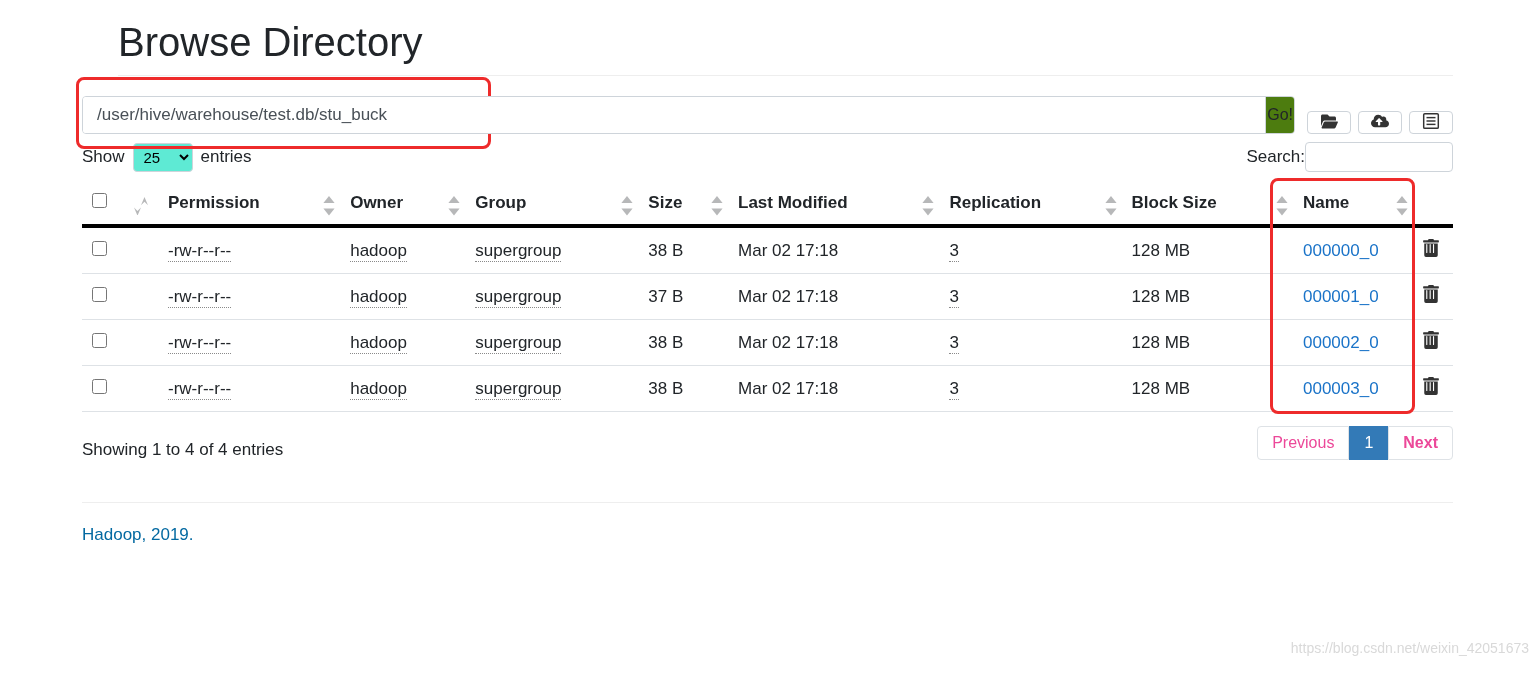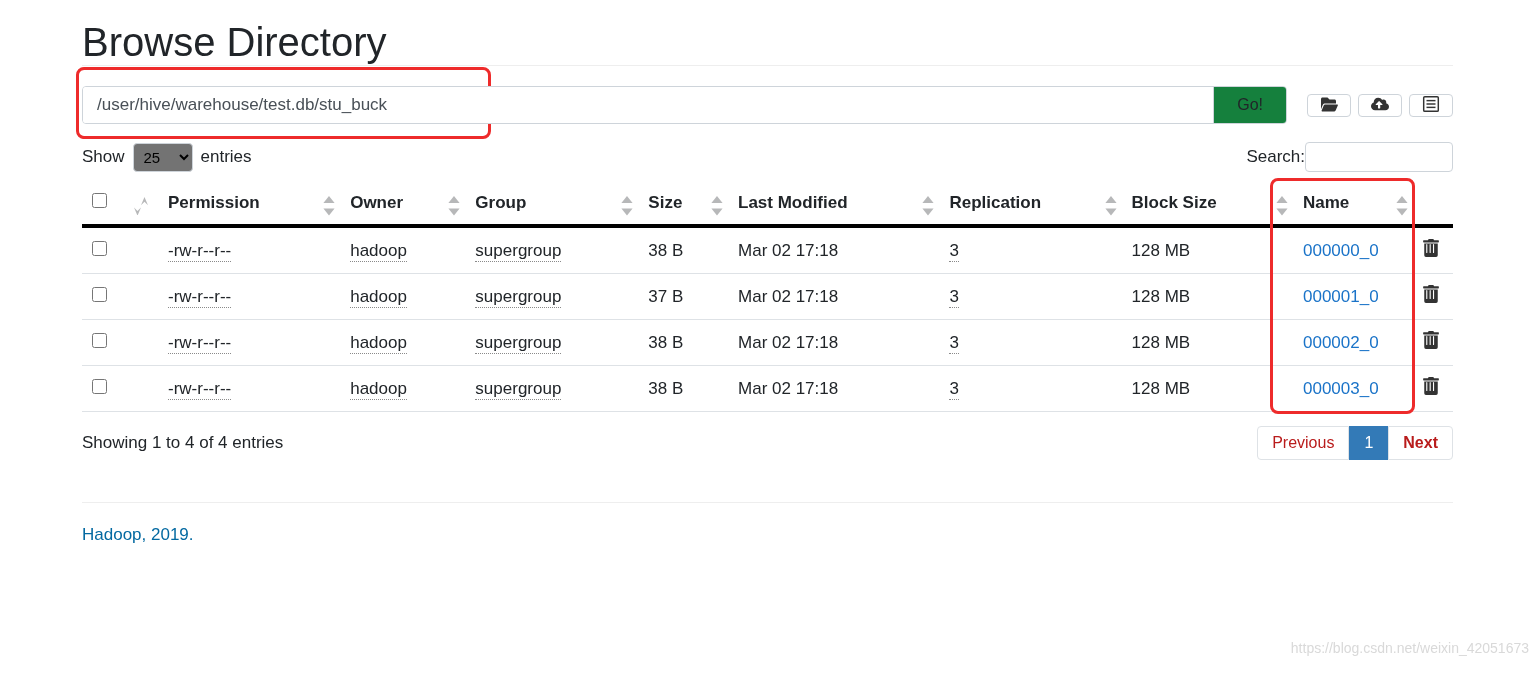--- a/index.html
+++ b/index.html
@@ -6,28 +6,29 @@
     body {
       font-family: -apple-system, BlinkMacSystemFont, "Segoe UI", "Helvetica Neue", Arial, sans-serif;
       color: #212529;
       background: #fff;
       padding: 20px 82px 30px 82px;
     }
     h1.page-title {
       font-size: 40px;
       font-weight: 500;
       margin-bottom: 20px;
-      padding-bottom: 0;
+      padding-bottom: 10px;
       border-bottom: 1px solid #eee;
+      margin-left: 36px;
     }
     .path-row {
       display: flex;
-      align-items: center;
-      gap: 20px;
-      margin-bottom: 18px;
+      align-items: flex-end;
+      gap: 12px;
+      margin-bottom: 8px;
       position: relative;
     }
     .path-group {
       display: flex;
       flex: 1;
       border: 1px solid #ced4da;
       border-radius: 4px;
       overflow: hidden;
       position: relative;
     }
@@ -35,22 +36,22 @@
       flex: 1;
       border: none;
       padding: 8px 14px;
       font-size: 17px;
       color: #495057;
       outline: none;
     }
     .go-btn {
       border: none;
       border-left: 1px solid #ced4da;
-      background: #15803d;
-      padding: 0 23px;
+      background: #4d7c0f;
+      padding: 0 1px;
       font-size: 16px;
       color: #212529;
       cursor: pointer;
     }
     .icon-btn-group { display: flex; gap: 7px; }
     .icon-btn {
       border: 1px solid #ced4da;
       background: #fff;
       border-radius: 4px;
       width: 44px;
@@ -80,21 +81,21 @@
       margin-bottom: 10px;
       font-size: 17px;
       color: #212529;
     }
     .show-entries { display: flex; align-items: center; gap: 8px; }
     .entries-select {
       border: 1px solid #ced4da;
       border-radius: 4px;
       padding: 4px 6px;
       font-size: 15px;
-      background: #737373;
+      background: #5eead4;
     }
     .search-box { display: flex; align-items: center; gap: 0; }
     .search-input {
       border: 1px solid #ced4da;
       border-radius: 4px;
       padding: 5px 8px;
       font-size: 15px;
       width: 148px;
       height: 30px;
     }
@@ -144,31 +145,31 @@
     .table-wrap { position: relative; }
     .highlight-name {
       right: 38px;
       top: -4px;
       width: 145px;
       height: 236px;
     }
     .footer-row {
       display: flex;
       justify-content: space-between;
-      align-items: center;
+      align-items: flex-end;
       margin-top: 14px;
       font-size: 17px;
     }
     .pagination { display: flex; }
     .page-btn {
       border: 1px solid #dee2e6;
       background: #fff;
       padding: 7px 14px;
       font-size: 16px;
-      color: #b91c1c;
+      color: #ec4899;
       cursor: pointer;
     }
     .page-btn.active {
       background: #337ab7;
       border-color: #337ab7;
       color: #fff;
     }
     .page-btn.prev { border-radius: 4px 0 0 4px; }
     .page-btn.next { border-radius: 0 4px 4px 0; font-weight: bold; }
     .hr-sep { border: none; border-top: 1px solid #eee; margin: 42px 0 22px 0; }

